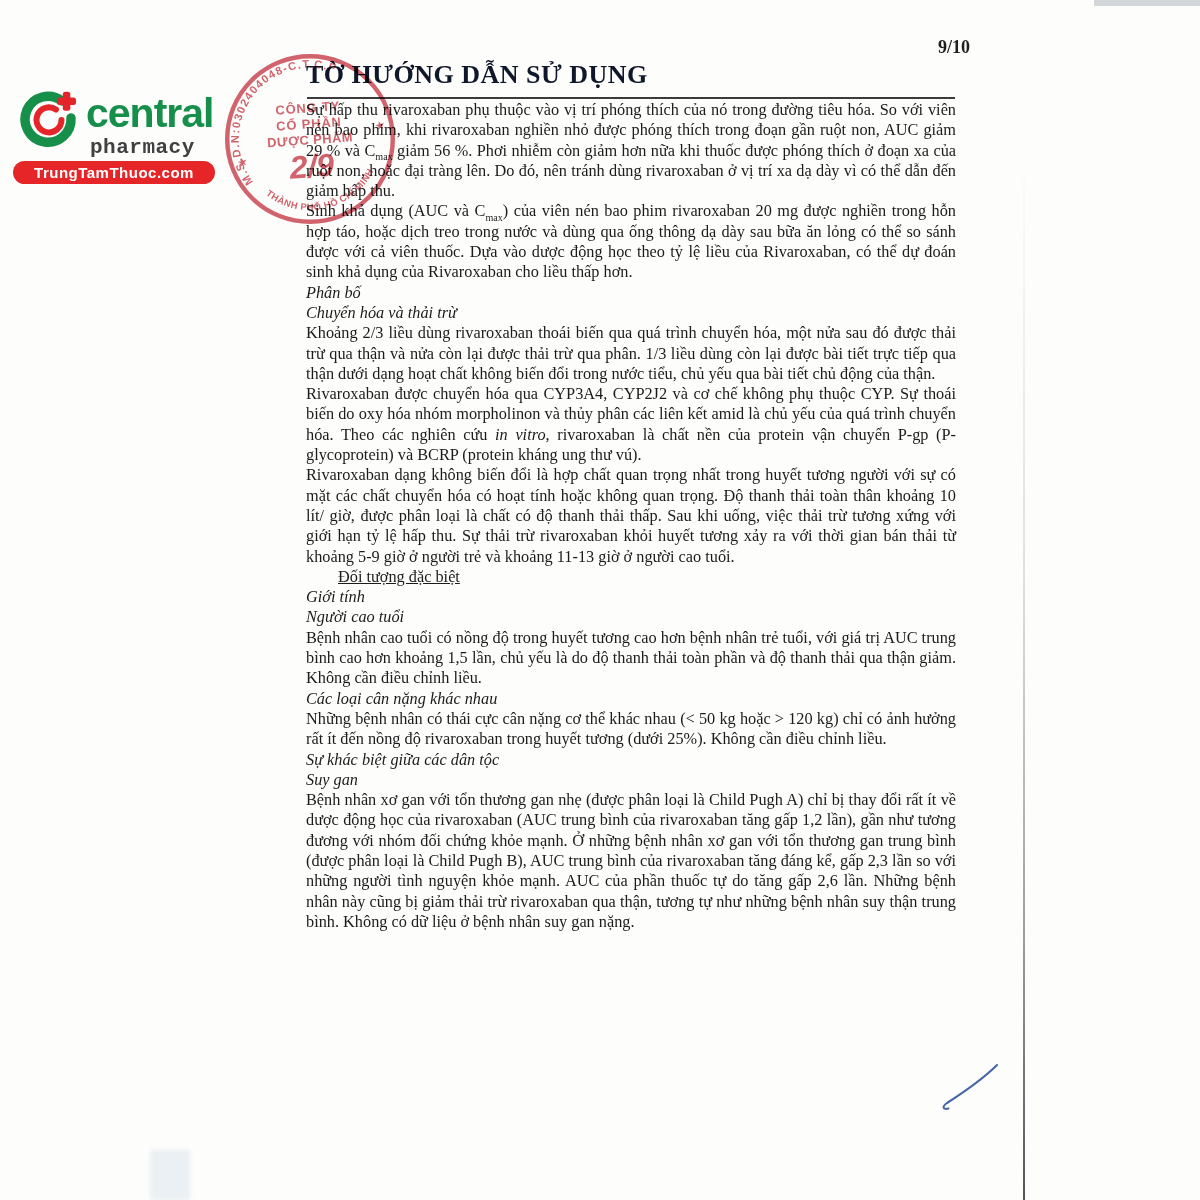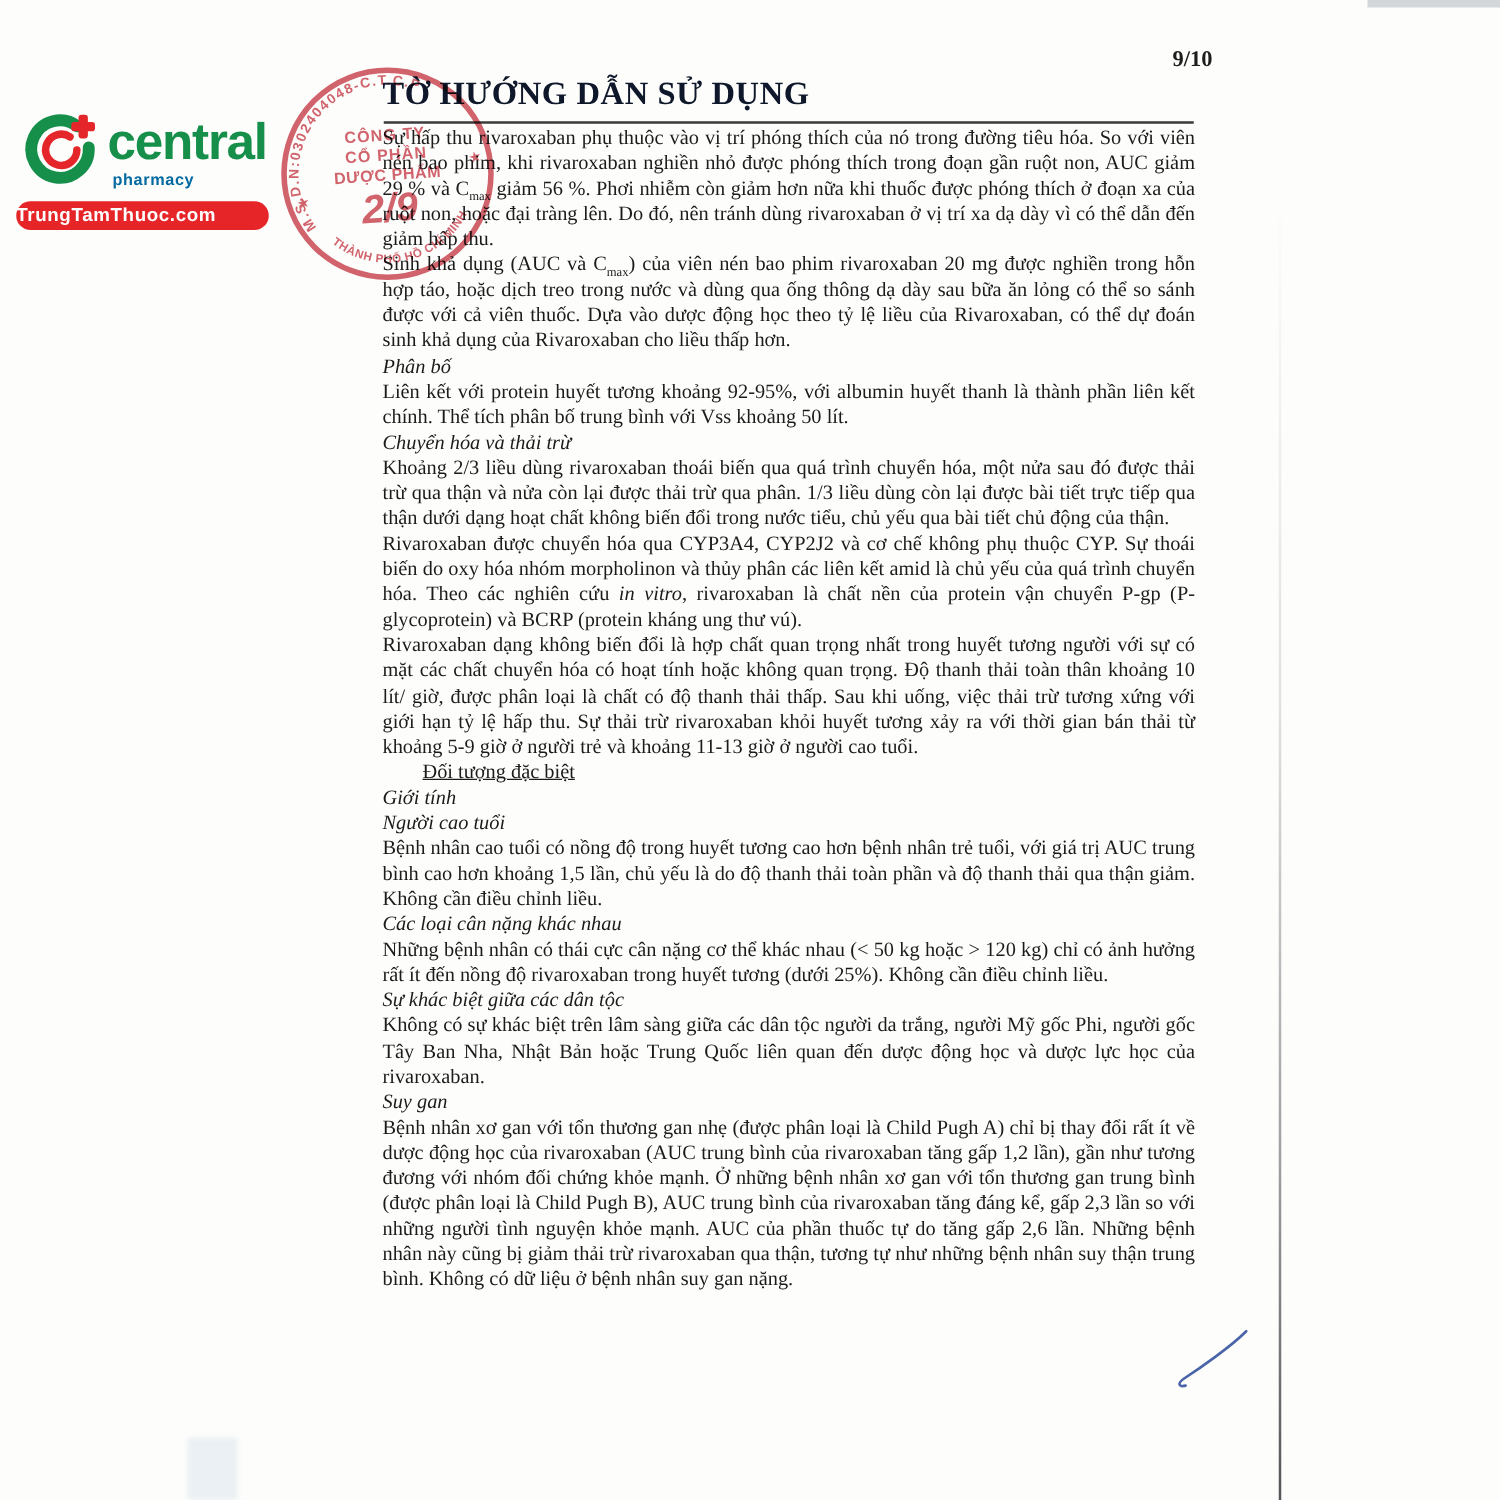--- a/index.html
+++ b/index.html
@@ -12,25 +12,25 @@
        font-weight:bold;font-size:18px;}
   .doc-title{position:absolute;left:306px;top:60px;width:650px;
        font-weight:bold;font-size:26px;letter-spacing:0.5px;color:#0f172a;}
   .title-rule{position:absolute;left:307px;top:97px;width:648px;height:2px;background:#3b3b3b;}
 
   
   .logo{position:absolute;left:10px;top:50px;width:215px;height:105px;margin-top:34px;}
   .logo-icon{position:absolute;left:6px;top:4px;}
   .logo-central{position:absolute;left:76px;top:6px;font-family:"Liberation Sans",sans-serif;
        font-weight:bold;font-size:41px;color:#168f4b;letter-spacing:-1px;}
-  .logo-pharmacy{position:absolute;left:80px;top:52px;font-family:Liberation Sans, sans-serif;
-       font-weight:bold;font-size:13px;color:#0369a1;letter-spacing:0.5px;}
+  .logo-pharmacy{position:absolute;left:80px;top:52px;font-family:Liberation Mono, monospace;
+       font-weight:bold;font-size:21px;color:#404040;letter-spacing:0.5px;}
   .logo-banner{position:absolute;left:3px;top:77px;width:202px;height:23px;background:#e52528;
        border-radius:12px;color:#ffffff;font-family:"Liberation Sans",sans-serif;font-weight:bold;
-       font-size:15px;text-align:left;line-height:23px;letter-spacing:0.5px;}
+       font-size:15px;text-align:center;line-height:23px;letter-spacing:0.5px;}
 
   
   .stamp{position:absolute;left:220px;top:50px;width:180px;height:178px;opacity:0.82;
        mix-blend-mode:multiply;}
 
   
   .doc-body{position:absolute;left:306px;top:100px;width:650px;font-size:16.3px;
        line-height:20.3px;color:#1b1b1b;}
   .block{text-align:justify;}
   .block.h-italic{font-style:italic;text-align:left;}
@@ -70,33 +70,31 @@
   </div>
 
   <div class="page-number">9/10</div>
   <div class="doc-title">TỜ HƯỚNG DẪN SỬ DỤNG</div>
   <div class="title-rule"></div>
 
   <div class="doc-body" id="doc-body">
       <div class="block para"><span>Sự hấp thu rivaroxaban phụ thuộc vào vị trí phóng thích của nó trong đường tiêu hóa. So với viên nén bao phim, khi rivaroxaban nghiền nhỏ được phóng thích trong đoạn gần ruột non, AUC giảm 29 % và C</span><sub>max</sub><span> giảm 56 %. Phơi nhiễm còn giảm hơn nữa khi thuốc được phóng thích ở đoạn xa của ruột non, hoặc đại tràng lên. Do đó, nên tránh dùng rivaroxaban ở vị trí xa dạ dày vì có thể dẫn đến giảm hấp thu.</span></div>
       <div class="block para"><span>Sinh khả dụng (AUC và C</span><sub>max</sub><span>) của viên nén bao phim rivaroxaban 20 mg được nghiền trong hỗn hợp táo, hoặc dịch treo trong nước và dùng qua ống thông dạ dày sau bữa ăn lỏng có thể so sánh được với cả viên thuốc. Dựa vào dược động học theo tỷ lệ liều của Rivaroxaban, có thể dự đoán sinh khả dụng của Rivaroxaban cho liều thấp hơn.</span></div>
       <div class="block h-italic"><span>Phân bố</span></div>
-      <div class="block para"><span>Liên kết với protein huyết tương khoảng 92-95%, với albumin huyết thanh là thành phần liên kết chính. Thể tích phân bố trung bình với Vss khoảng 50 lít.</span></div>
       <div class="block h-italic"><span>Chuyển hóa và thải trừ</span></div>
       <div class="block para"><span>Khoảng 2/3 liều dùng rivaroxaban thoái biến qua quá trình chuyển hóa, một nửa sau đó được thải trừ qua thận và nửa còn lại được thải trừ qua phân. 1/3 liều dùng còn lại được bài tiết trực tiếp qua thận dưới dạng hoạt chất không biến đổi trong nước tiểu, chủ yếu qua bài tiết chủ động của thận.</span></div>
       <div class="block para"><span>Rivaroxaban được chuyển hóa qua CYP3A4, CYP2J2 và cơ chế không phụ thuộc CYP. Sự thoái biến do oxy hóa nhóm morpholinon và thủy phân các liên kết amid là chủ yếu của quá trình chuyển hóa. Theo các nghiên cứu </span><span class="it">in vitro</span><span>, rivaroxaban là chất nền của protein vận chuyển P-gp (P-glycoprotein) và BCRP (protein kháng ung thư vú).</span></div>
       <div class="block para"><span>Rivaroxaban dạng không biến đổi là hợp chất quan trọng nhất trong huyết tương người với sự có mặt các chất chuyển hóa có hoạt tính hoặc không quan trọng. Độ thanh thải toàn thân khoảng 10 lít/ giờ, được phân loại là chất có độ thanh thải thấp. Sau khi uống, việc thải trừ tương xứng với giới hạn tỷ lệ hấp thu. Sự thải trừ rivaroxaban khỏi huyết tương xảy ra với thời gian bán thải từ khoảng 5-9 giờ ở người trẻ và khoảng 11-13 giờ ở người cao tuổi.</span></div>
       <div class="block h-underline"><span>Đối tượng đặc biệt</span></div>
       <div class="block h-italic"><span>Giới tính</span></div>
       <div class="block h-italic"><span>Người cao tuổi</span></div>
       <div class="block para"><span>Bệnh nhân cao tuổi có nồng độ trong huyết tương cao hơn bệnh nhân trẻ tuổi, với giá trị AUC trung bình cao hơn khoảng 1,5 lần, chủ yếu là do độ thanh thải toàn phần và độ thanh thải qua thận giảm. Không cần điều chỉnh liều.</span></div>
       <div class="block h-italic"><span>Các loại cân nặng khác nhau</span></div>
       <div class="block para"><span>Những bệnh nhân có thái cực cân nặng cơ thể khác nhau (&lt; 50 kg hoặc &gt; 120 kg) chỉ có ảnh hưởng rất ít đến nồng độ rivaroxaban trong huyết tương (dưới 25%). Không cần điều chỉnh liều.</span></div>
       <div class="block h-italic"><span>Sự khác biệt giữa các dân tộc</span></div>
-      <div class="block para"><span>Không có sự khác biệt trên lâm sàng giữa các dân tộc người da trắng, người Mỹ gốc Phi, người gốc Tây Ban Nha, Nhật Bản hoặc Trung Quốc liên quan đến dược động học và dược lực học của rivaroxaban.</span></div>
       <div class="block h-italic"><span>Suy gan</span></div>
       <div class="block para"><span>Bệnh nhân xơ gan với tổn thương gan nhẹ (được phân loại là Child Pugh A) chỉ bị thay đổi rất ít về dược động học của rivaroxaban (AUC trung bình của rivaroxaban tăng gấp 1,2 lần), gần như tương đương với nhóm đối chứng khỏe mạnh. Ở những bệnh nhân xơ gan với tổn thương gan trung bình (được phân loại là Child Pugh B), AUC trung bình của rivaroxaban tăng đáng kể, gấp 2,3 lần so với những người tình nguyện khỏe mạnh. AUC của phần thuốc tự do tăng gấp 2,6 lần. Những bệnh nhân này cũng bị giảm thải trừ rivaroxaban qua thận, tương tự như những bệnh nhân suy thận trung bình. Không có dữ liệu ở bệnh nhân suy gan nặng.</span></div>
     </div>
 
   <svg class="stamp" viewBox="0 0 200 200">
     <g fill="#c9414c" stroke="none">
       <circle cx="100" cy="100" r="93" fill="none" stroke="#c9414c" stroke-width="5"></circle>
       <g transform="rotate(-15 100 100)" font-family="Liberation Sans, sans-serif">
         <defs>
           <path id="ringPath" d="M 27.5,133.8 A 80,80 0 1 1 172.5,133.8" fill="none"></path>

